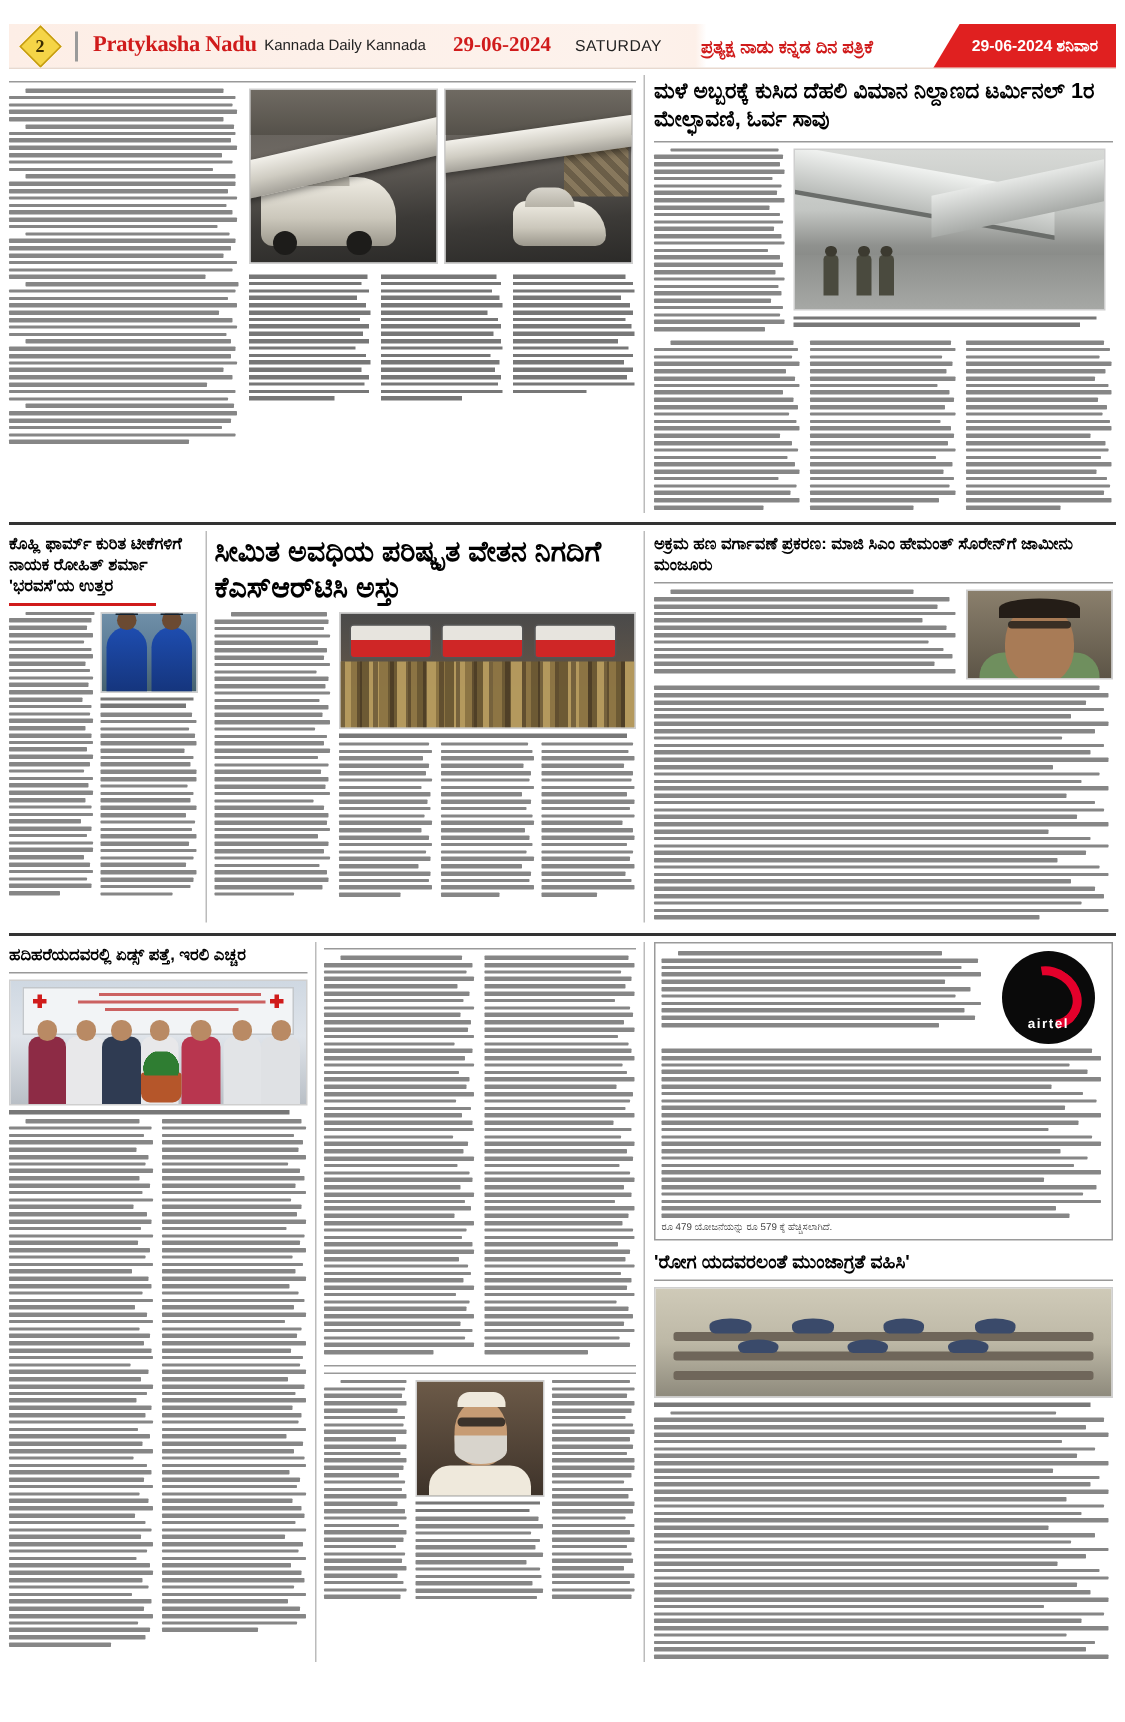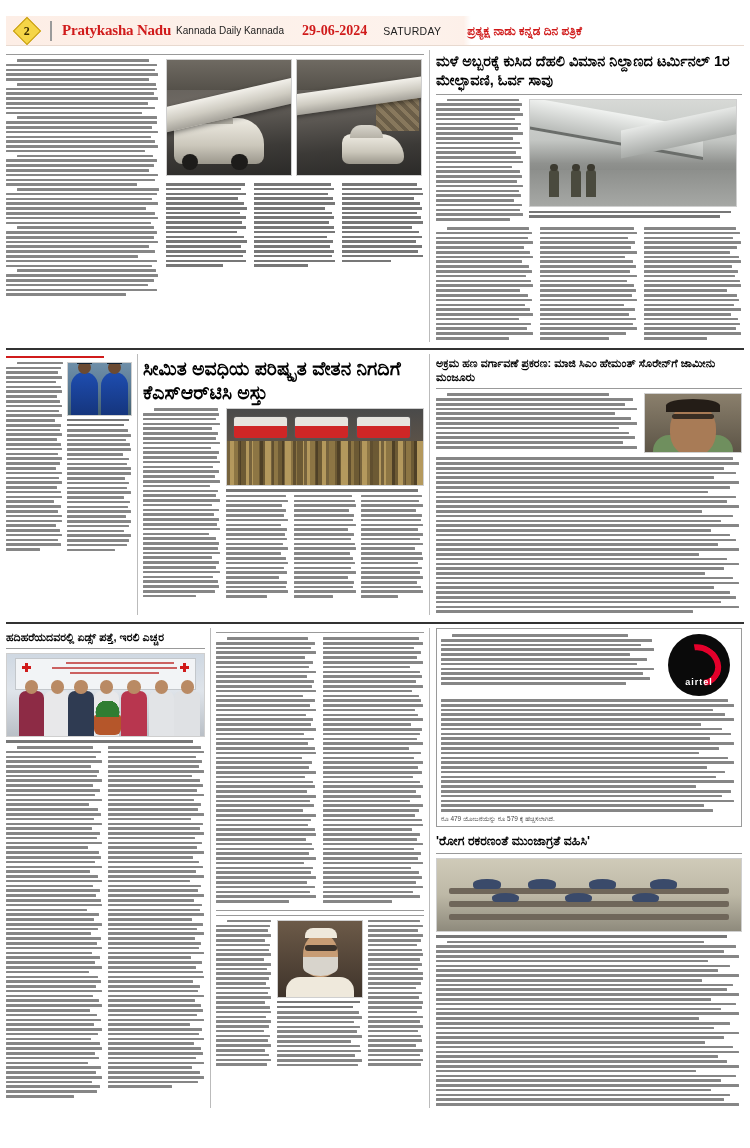--- a/index.html
+++ b/index.html
@@ -196,20 +196,21 @@
       <div class="diamond">
         <span>2</span>
       </div>
     </div>
     <div class="mh-sep"></div>
     <div class="mh-title">Pratykasha Nadu</div>
     <div class="mh-sub">Kannada Daily Kannada</div>
     <div class="mh-date">29-06-2024</div>
     <div class="mh-day">SATURDAY</div>
     <div class="mh-kn">ಪ್ರತ್ಯಕ್ಷ ನಾಡು ಕನ್ನಡ ದಿನ ಪತ್ರಿಕೆ</div>
+    <div class="mh-redtab">29-06-2024 ಶನಿವಾರ</div>
   </div>
 
   <div class="cols">
 
     <div class="colL">
       <div class="rule"></div>
 
       <div class="colwrap">
 
         <div class="tc" style="max-width:158px">
@@ -495,20 +496,21 @@
       </div>
     </div>
   </div>
 
   <div class="rule-thick" style="margin:6px 0 4px 0"></div>
 
   <div class="cols">
     <div class="colL" style="display:flex; gap:5px;">
 
       <div style="width:132px; border-right:1px solid #bbb; padding-right:5px">
+        <h3 class="head-small">ಕೊಹ್ಲಿ ಫಾರ್ಮ್ ಕುರಿತ ಟೀಕೆಗಳಿಗೆ ನಾಯಕ ರೋಹಿತ್ ಶರ್ಮಾ 'ಭರವಸೆ'ಯ ಉತ್ತರ</h3>
         <div class="redline"></div>
         <div style="display:flex; gap:4px;">
           <div style="width:58px">
             <div class="txt dense">
               <div class="ln i" style="width:80%"></div>
                 <div class="ln" style="width:97%"></div>
               <div class="ln" style="width:92%"></div>
                 <div class="ln" style="width:99%"></div>
               <div class="ln" style="width:88%"></div>
                 <div class="ln" style="width:96%"></div>
@@ -1267,21 +1269,21 @@
             <div class="ln" style="width:98%"></div>
           <div class="ln" style="width:95%"></div>
             <div class="ln" style="width:99%"></div>
           <div class="ln" style="width:89%"></div>
             <div class="ln" style="width:92%"></div>
         </div>
         <div class="smallcap" style="margin-top:3px">ರೂ 479 ಯೋಜನೆಯನ್ನು ರೂ 579 ಕ್ಕೆ ಹೆಚ್ಚಿಸಲಾಗಿದೆ.</div>
       </div>
 
       <div style="margin-top:6px">
-        <h3 class="head-small" style="font-size:12.5px">'ರೋಗ ರಕರಣಂತೆ ಮುಂಜಾಗ್ರತೆ ವಹಿಸಿ'</h3>
+        <h3 class="head-small" style="font-size:12.5px">'ರೋಗ ಯದವರಲಂತೆ ಮುಂಜಾಗ್ರತೆ ವಹಿಸಿ'</h3>
         <div class="rule"></div>
         <div class="photo ph-class" style="height:74px">
           <div class="desk" style="top:40%"></div>
           <div class="desk" style="top:58%"></div>
           <div class="desk" style="top:76%"></div>
           <div class="st" style="left:12%;top:28%"></div>
           <div class="st" style="left:30%;top:28%"></div>
           <div class="st" style="left:50%;top:28%"></div>
           <div class="st" style="left:70%;top:28%"></div>
           <div class="st" style="left:18%;top:47%"></div>

